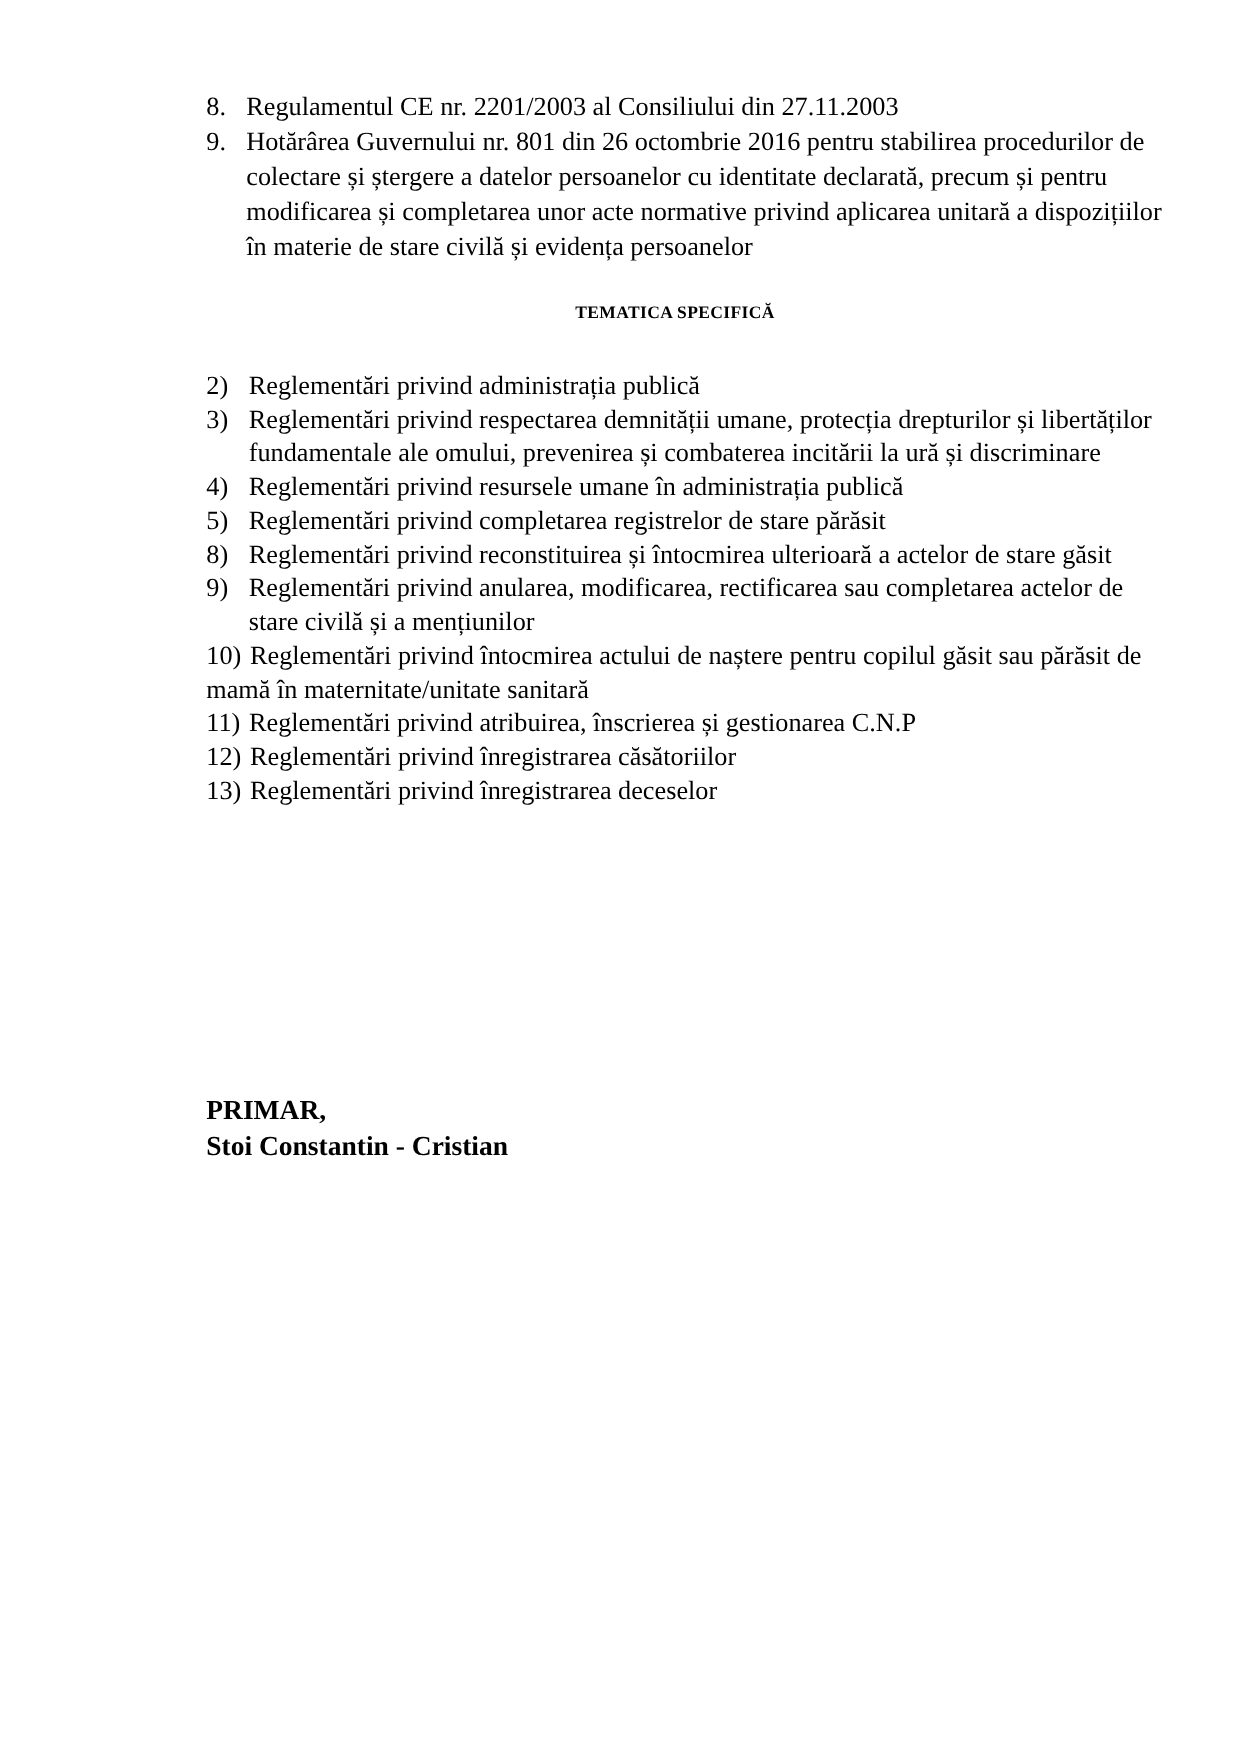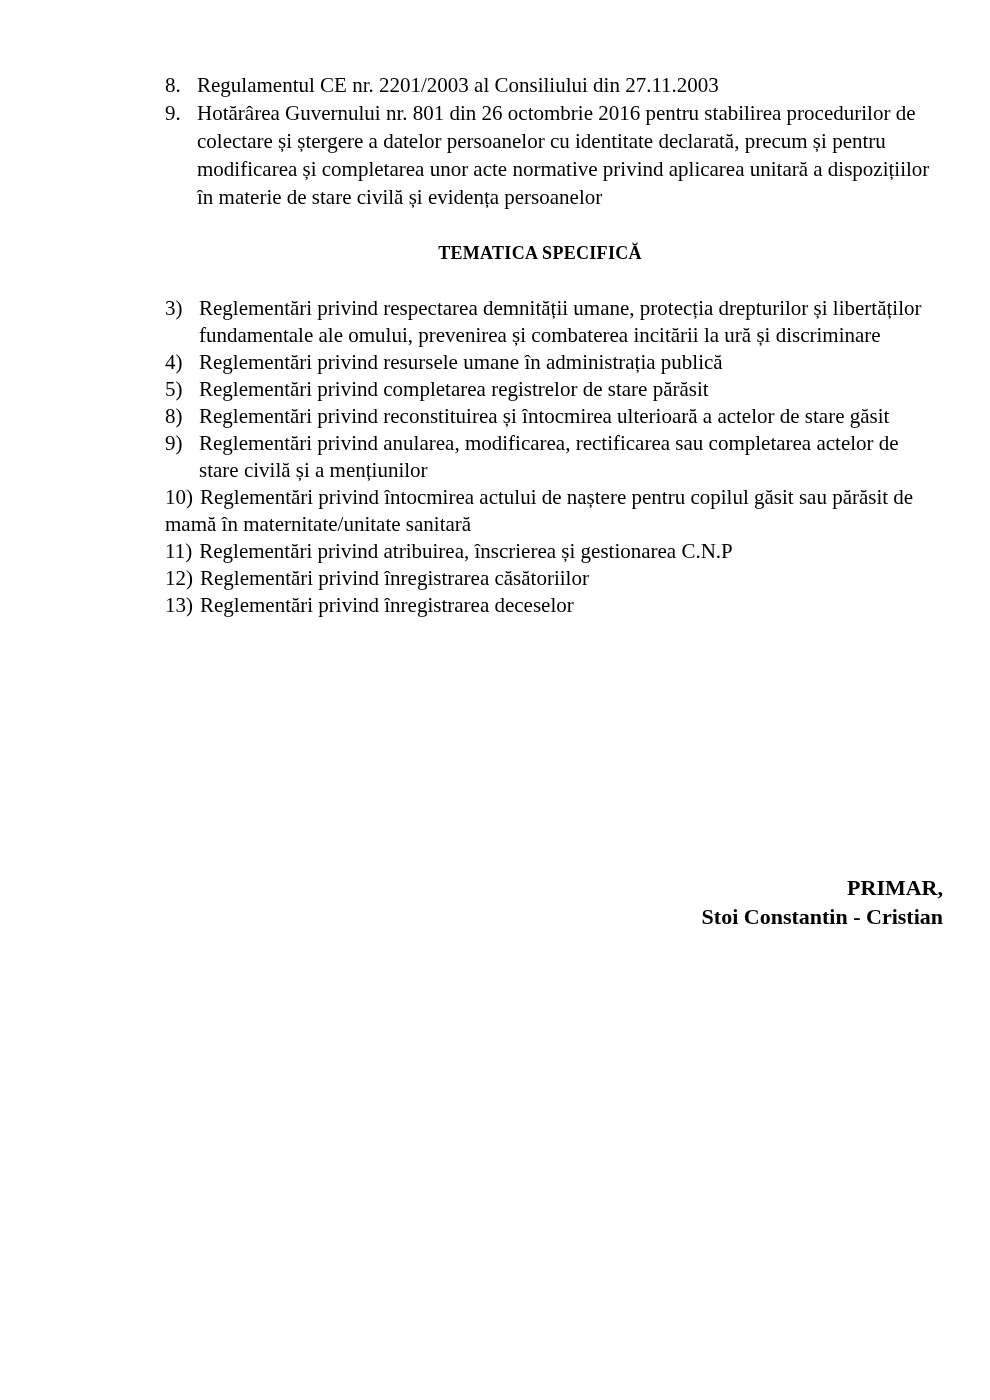--- a/index.html
+++ b/index.html
@@ -32,21 +32,21 @@
     display: inline-block;
     text-indent: 0;
   }
   .intro .num { width: 32px; }
   .doc-title {
     position: absolute;
     left: 165px;
     top: 243px;
     width: 750px;
     text-align: center;
-    font-size: 18px;
+    font-size: 14px;
     font-weight: bold;
     letter-spacing: 0.3px;
   }
   .topics {
     position: absolute;
     left: 165px;
     top: 295px;
     width: 778px;
     font-size: 21px;
     line-height: 27px;
@@ -55,39 +55,40 @@
     padding-left: 34px;
     text-indent: -34px;
   }
   .topics .hang .num { width: 34px; }
   .topics .flush .num { margin-right: 7px; }
   .signature {
     position: absolute;
     left: 165px;
     top: 873px;
     width: 778px;
-    text-align: right;
+    text-align: left;
     font-weight: bold;
     font-size: 22px;
     line-height: 29px;
   }
 </style>
 </head>
 <body>
 
 <div class="page">
 
   <div class="intro">
     <div class="item"><span class="num">8.</span><span>Regulamentul CE nr. 2201/2003 al Consiliului din 27.11.2003</span></div>
     <div class="item"><span class="num">9.</span><span>Hotărârea Guvernului nr. 801 din 26 octombrie 2016 pentru stabilirea procedurilor de colectare și ștergere a datelor persoanelor cu identitate declarată, precum și pentru modificarea și completarea unor acte normative privind aplicarea unitară a dispozițiilor în materie de stare civilă și evidența persoanelor</span></div>
   </div>
 
   <div class="doc-title">TEMATICA SPECIFICĂ</div>
 
   <div class="topics">
+    <div class="hang"><span class="num">2)</span><span>Reglementări privind administrația publică</span></div>
     <div class="hang"><span class="num">3)</span><span>Reglementări privind respectarea demnității umane, protecția drepturilor și libertăților fundamentale ale omului, prevenirea și combaterea incitării la ură și discriminare</span></div>
     <div class="hang"><span class="num">4)</span><span>Reglementări privind resursele umane în administrația publică</span></div>
     <div class="hang"><span class="num">5)</span><span>Reglementări privind completarea registrelor de stare părăsit</span></div>
     <div class="hang"><span class="num">8)</span><span>Reglementări privind reconstituirea și întocmirea ulterioară a actelor de stare găsit</span></div>
     <div class="hang"><span class="num">9)</span><span>Reglementări privind anularea, modificarea, rectificarea sau completarea actelor de stare civilă și a mențiunilor</span></div>
     <div class="flush"><span class="num">10)</span><span>Reglementări privind întocmirea actului de naștere pentru copilul găsit sau părăsit de mamă în maternitate/unitate sanitară</span></div>
     <div class="flush"><span class="num">11)</span><span>Reglementări privind atribuirea, înscrierea și gestionarea C.N.P</span></div>
     <div class="flush"><span class="num">12)</span><span>Reglementări privind înregistrarea căsătoriilor</span></div>
     <div class="flush"><span class="num">13)</span><span>Reglementări privind înregistrarea deceselor</span></div>
   </div>

